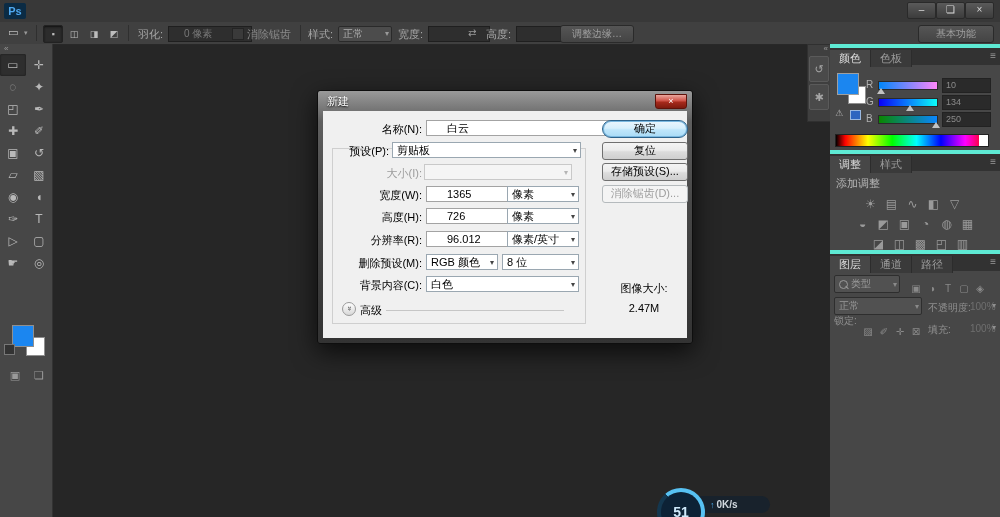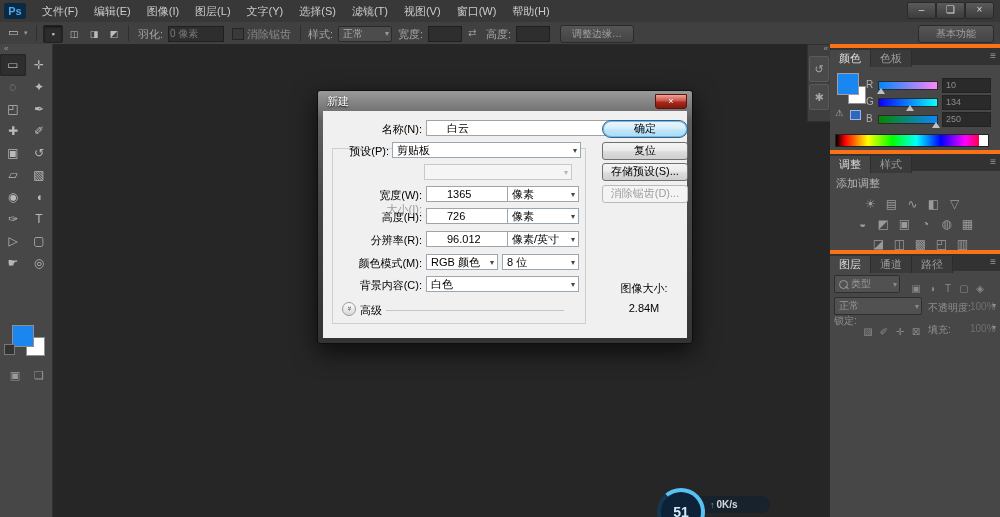--- a/index.html
+++ b/index.html
@@ -17,21 +17,21 @@
   .winctl{position:absolute;top:2px;width:27px;height:15px;text-align:center;line-height:13px;
           font-size:10px;color:#d8d8d8;background:linear-gradient(#5a5a5a,#3c3c3c);
           border:1px solid #2a2a2a;border-radius:2px;}
 
   
   .optionsbar{position:absolute;left:0;top:22px;width:1000px;height:22px;background:#404040;
               border-bottom:1px solid #282828;color:#b9b9b9;font-size:11px;}
   .ob-sep{position:absolute;top:3px;width:1px;height:16px;background:#2f2f2f;}
   .ob-label{position:absolute;top:5px;color:#a6a6a6;}
   .ob-darkfield{position:absolute;top:4px;height:14px;background:#2e2e2e;border:1px solid #1f1f1f;
-                color:#787878;font-size:10px;line-height:14px;padding:0 1px;}
+                color:#787878;font-size:10px;line-height:14px;padding:0 15px;}
   .ob-combo{position:absolute;top:4px;height:14px;background:#4c4c4c;border:1px solid #2a2a2a;
             color:#b0b0b0;font-size:10px;line-height:14px;padding:0 12px 0 4px;border-radius:2px;}
   .ob-combo .arr{position:absolute;right:2px;top:0;font-size:8px;color:#9a9a9a;}
   .ob-btn{position:absolute;top:3px;height:16px;background:linear-gradient(#555,#444);
           border:1px solid #2a2a2a;border-radius:3px;color:#9f9f9f;font-size:10px;
           line-height:15px;text-align:center;}
   .mode-btn{display:inline-block;width:18px;height:16px;margin:0 1px;text-align:center;
             line-height:16px;font-size:9px;color:#bdbdbd;border-radius:2px;}
   .mode-btn.selected{background:#2c2c2c;border:1px solid #222;box-shadow:inset 0 1px 2px #111;}
   .cbx{position:absolute;top:6px;width:10px;height:10px;background:#3a3a3a;border:1px solid #242424;}
@@ -47,21 +47,21 @@
   .tb-bot{position:absolute;width:26px;text-align:center;font-size:11px;color:#9a9a9a;}
 
   
   .minidock{position:absolute;left:807px;top:44px;width:22px;height:76px;background:#3f3f3f;
             border:1px solid #303030;}
   .md-head{height:9px;text-align:right;color:#9a9a9a;font-size:8px;line-height:8px;padding-right:2px;}
   .md-btn{width:18px;height:24px;margin:2px auto 2px auto;background:#4a4a4a;border:1px solid #5a5a5a;
           color:#a5a5a5;font-size:11px;text-align:center;line-height:24px;border-radius:2px;}
 
   
-  .dock{position:absolute;left:830px;top:44px;width:170px;height:473px;background:#f97316;}
+  .dock{position:absolute;left:830px;top:44px;width:170px;height:473px;background:#5eead4;}
   .panel{position:absolute;left:0;width:170px;background:#474747;}
   .tabbar{height:17px;background:#323232;white-space:nowrap;position:relative;}
   .tab{display:inline-block;height:17px;line-height:17px;padding:0 9px;font-size:11px;
        color:#9b9b9b;background:#3a3a3a;border-right:1px solid #2c2c2c;}
   .tab.selected{background:#474747;color:#dcdcdc;}
   .panel-menu{position:absolute;right:4px;top:2px;color:#9a9a9a;font-size:10px;}
   .ch-row{position:absolute;left:36px;width:130px;height:14px;}
   .ch-label{position:absolute;left:0;top:1px;font-size:10px;color:#b0b0b0;}
   .ch-track{position:absolute;left:12px;top:3px;width:58px;height:7px;border:1px solid #2a2a2a;}
   .ch-handle{position:absolute;bottom:-5px;width:0;height:0;border-left:4px solid transparent;
@@ -86,21 +86,21 @@
   
   .dialog{position:absolute;left:317px;top:90px;width:374px;height:252px;
           background:linear-gradient(#9a9a9a,#5f5f5f 12%,#474747 45%,#333 100%);
           border:1px solid #0e0e0e;border-radius:3px;box-shadow:0 8px 24px rgba(0,0,0,.7);z-index:10;}
   .dlg-title{position:absolute;left:9px;top:3px;font-size:11px;color:#fff;text-shadow:0 1px 2px #000;}
   .dlg-close{position:absolute;left:337px;top:3px;width:30px;height:13px;border-radius:0 0 3px 3px;
              background:linear-gradient(#eaa79e,#cf5146 45%,#a62a1c 55%,#7e1a0e);
              border:1px solid #5e120a;color:#fff;font-size:9px;line-height:12px;text-align:center;}
   .dlg-body{position:absolute;left:5px;top:20px;width:364px;height:227px;background:#f0f0f0;}
   .dlabel{position:absolute;font-size:11px;color:#000;text-align:right;}
-  .dlabel.dim{color:#9b9b9b;margin-top:36px;}
+  .dlabel.dim{color:#9b9b9b;}
   .winput{position:absolute;background:#fff;border:1px solid #a3a3a3;font-size:11px;color:#000;
           padding:0 20px;line-height:14px;}
   .combo{position:absolute;background:#fff;border:1px solid #9aa7b1;font-size:11px;color:#000;
          line-height:14px;padding:0 14px 0 4px;}
   .combo .arr{position:absolute;right:3px;top:1px;font-size:8px;color:#444;}
   .combo.dim{background:#f5f5f5;border-color:#c9c9c9;color:#9b9b9b;}
   .combo.dim .arr{color:#b5b5b5;}
   .wbtn{position:absolute;width:84px;height:16px;border:1px solid #707070;border-radius:3px;
         background:linear-gradient(#f4f4f4,#ebebeb 45%,#dcdcdc 55%,#cfcfcf);
         font-size:11px;color:#000;text-align:center;line-height:15px;}
@@ -124,32 +124,20 @@
   .ball-in{position:absolute;left:4px;top:4px;width:40px;height:40px;border-radius:50%;background:#0d2236;
            color:#cfe9fa;font-size:14px;font-weight:bold;text-align:center;line-height:40px;}
 </style>
 </head>
 <body>
 
 <div class="app">
 
   <div class="titlebar">
     <div class="pslogo">Ps</div>
-    <div style="display:flex;">
-        <span class="menu-item">文件(F)</span>
-        <span class="menu-item">编辑(E)</span>
-        <span class="menu-item">图像(I)</span>
-        <span class="menu-item">图层(L)</span>
-        <span class="menu-item">文字(Y)</span>
-        <span class="menu-item">选择(S)</span>
-        <span class="menu-item">滤镜(T)</span>
-        <span class="menu-item">视图(V)</span>
-        <span class="menu-item">窗口(W)</span>
-        <span class="menu-item">帮助(H)</span>
-      </div>
     <span class="winctl" style="right:64px;">–</span>
     <span class="winctl" style="right:35px;">❏</span>
     <span class="winctl" style="right:6px;">×</span>
   </div>
 
   <div class="optionsbar">
     <span class="abs" style="left:8px;top:4px;font-size:11px;color:#bdbdbd;">▭</span>
     <span class="abs" style="left:24px;top:7px;font-size:7px;color:#9a9a9a;">▾</span>
     <span class="ob-sep" style="left:36px;"></span>
     <div class="abs" style="left:42px;top:3px;"><span class="mode-btn selected">▪</span><span class="mode-btn">◫</span><span class="mode-btn">◨</span><span class="mode-btn">◩</span></div>
@@ -304,33 +292,33 @@
     <span class="combo" style="left:189px;top:95px;width:52px;height:14px;"><span>像素</span><span class="arr">▾</span></span>
 
     <span class="dlabel" style="left:14px;top:119px;width:90px;">高度(H):</span>
     <span class="winput" style="left:108px;top:117px;width:66px;height:14px;">726</span>
     <span class="combo" style="left:189px;top:117px;width:52px;height:14px;"><span>像素</span><span class="arr">▾</span></span>
 
     <span class="dlabel" style="left:14px;top:142px;width:90px;">分辨率(R):</span>
     <span class="winput" style="left:108px;top:140px;width:66px;height:14px;">96.012</span>
     <span class="combo" style="left:189px;top:140px;width:52px;height:14px;"><span>像素/英寸</span><span class="arr">▾</span></span>
 
-    <span class="dlabel" style="left:14px;top:165px;width:90px;">颜色模式(M):</span>
+    <span class="dlabel" style="left:14px;top:165px;width:90px;">删除预设(M):</span>
     <span class="combo" style="left:108px;top:163px;width:52px;height:14px;"><span>RGB 颜色</span><span class="arr">▾</span></span>
     <span class="combo" style="left:184px;top:163px;width:57px;height:14px;"><span>8 位</span><span class="arr">▾</span></span>
 
     <span class="dlabel" style="left:14px;top:187px;width:90px;">背景内容(C):</span>
     <span class="combo" style="left:108px;top:185px;width:133px;height:14px;"><span>白色</span><span class="arr">▾</span></span>
 
     <span class="adv-chev" style="left:24px;top:211px;"><span>»</span></span>
     <span class="dlabel" style="left:42px;top:212px;width:40px;text-align:left;">高级</span>
     <span class="hline" style="left:68px;top:219px;width:178px;"></span>
 
     <span class="abs" style="left:278px;top:190px;width:96px;text-align:center;font-size:11px;color:#000;">图像大小:</span>
-    <span class="abs" style="left:278px;top:211px;width:96px;text-align:center;font-size:11px;color:#000;">2.84M</span>
+    <span class="abs" style="left:278px;top:211px;width:96px;text-align:center;font-size:11px;color:#000;">2.47M</span>
 
     <span class="wbtn default" style="left:284px;top:29px;">确定</span>
     <span class="wbtn" style="left:284px;top:51px;">复位</span>
     <span class="wbtn" style="left:284px;top:72px;">存储预设(S)...</span>
     <span class="wbtn disabled" style="left:284px;top:94px;">消除锯齿(D)...</span>
   </div>
 
   <div class="ball-pill">
     <span class="up">↑</span><span>0K/s</span>
   </div>

